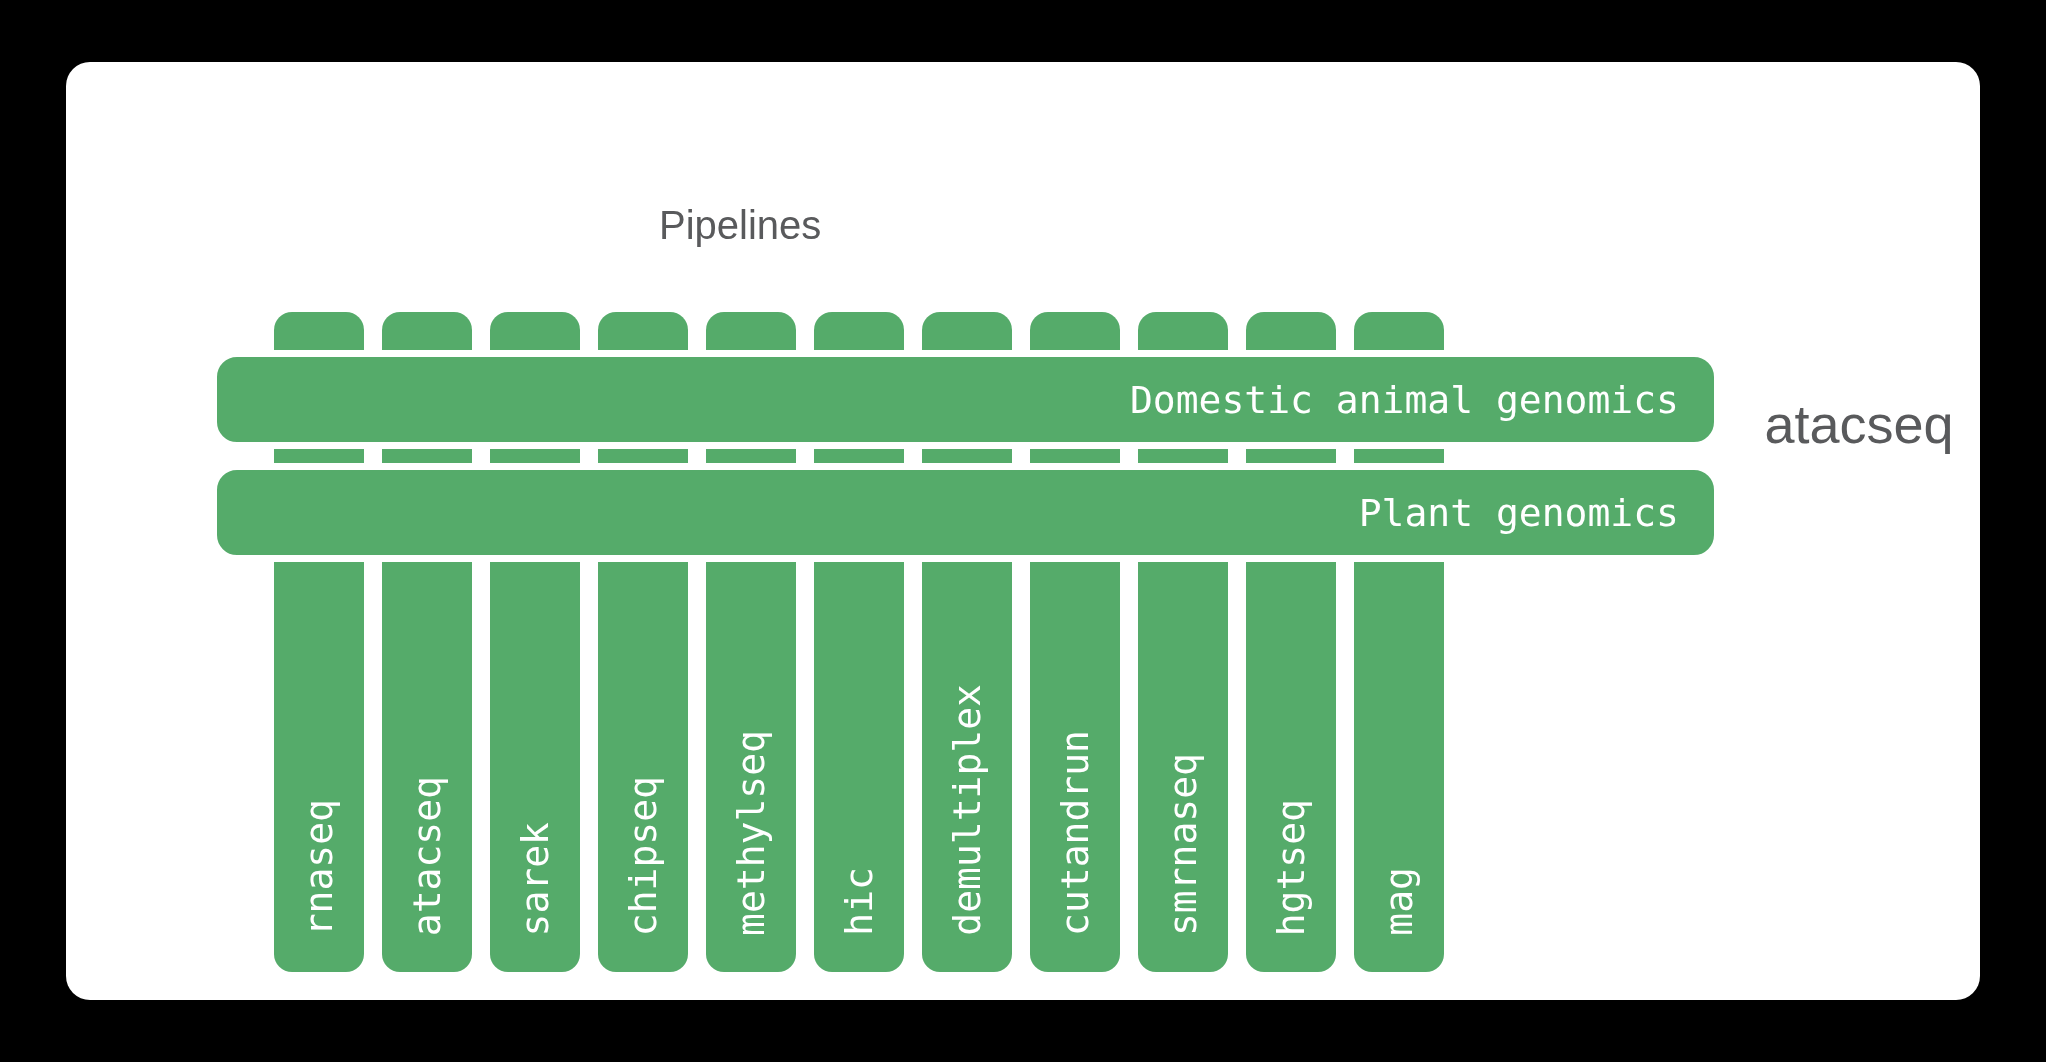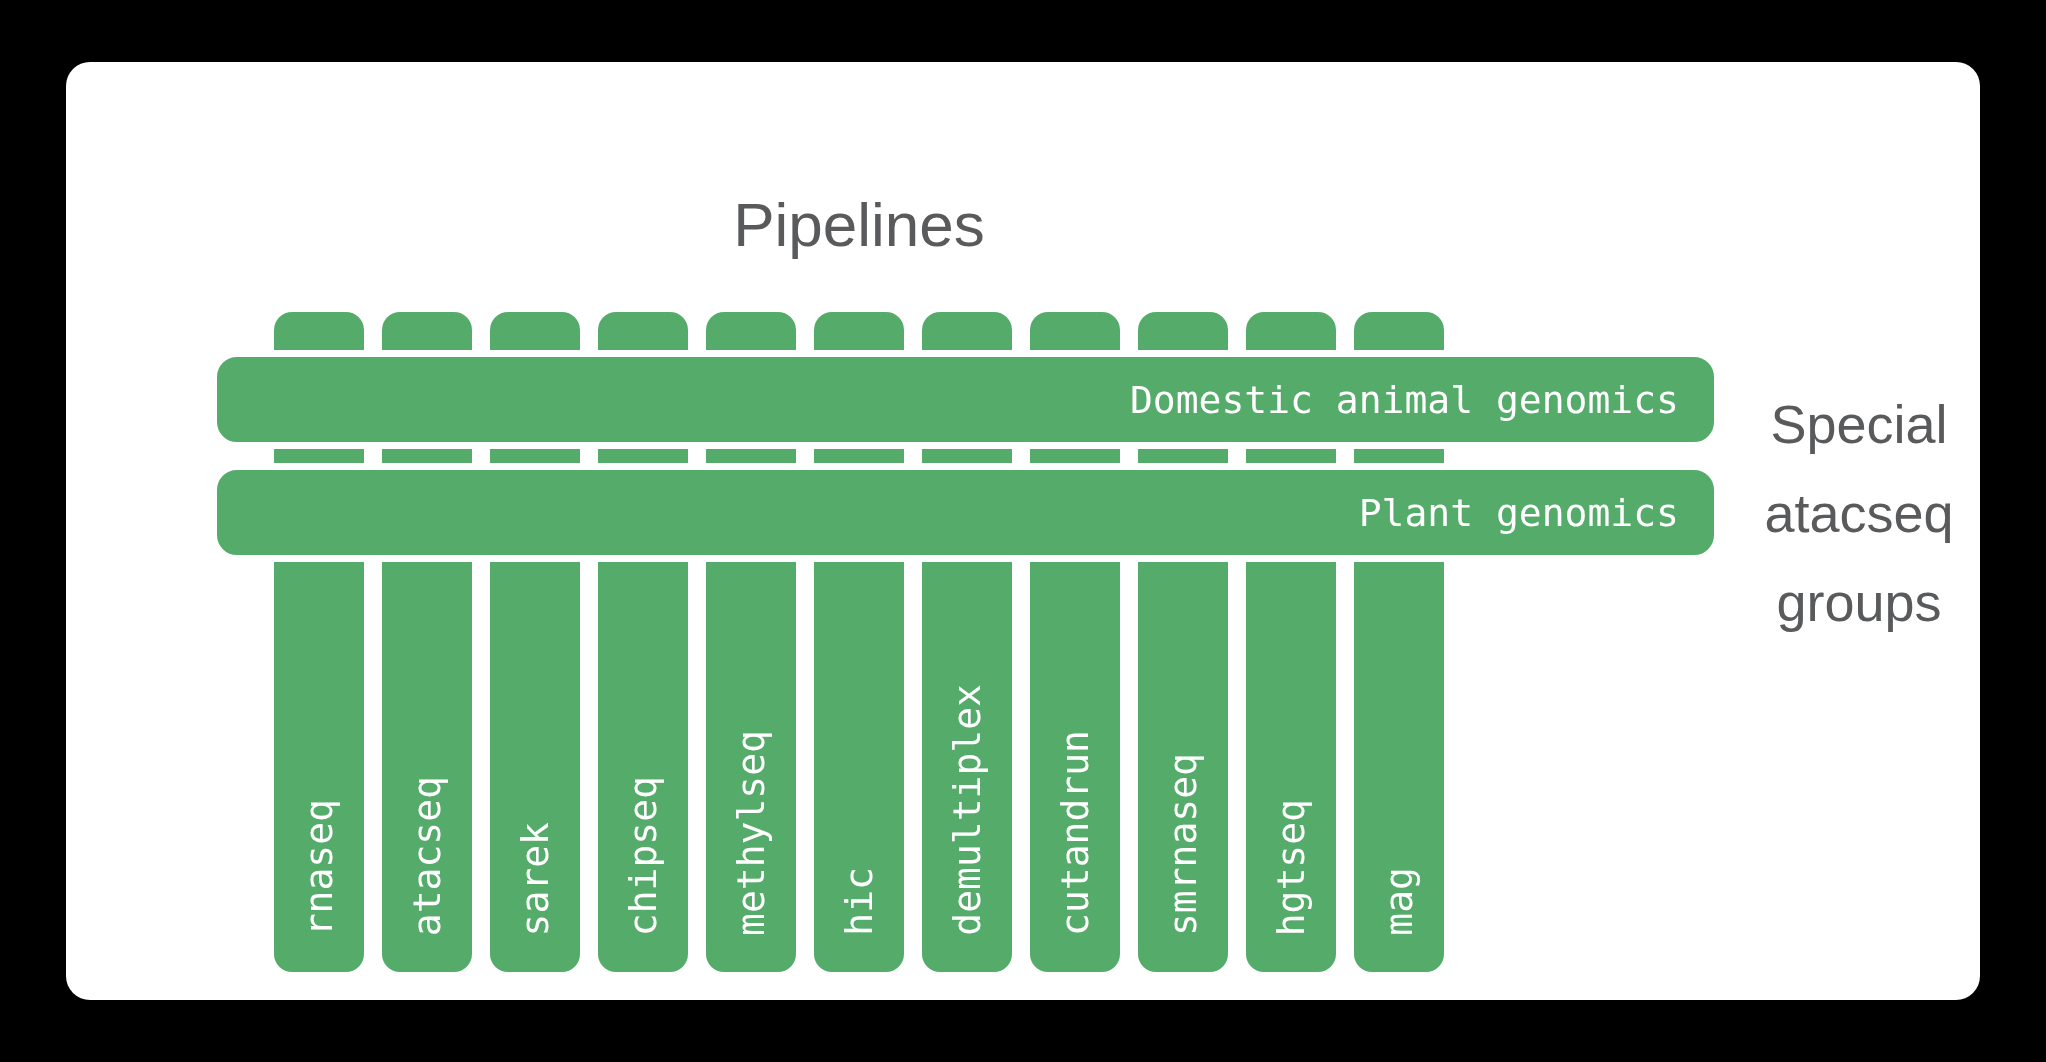--- a/index.html
+++ b/index.html
@@ -15,21 +15,21 @@
 
   .stage{position:absolute;left:0;top:0;width:2046px;height:1062px;background:var(--page-bg);}
 
   .card{
     position:absolute;left:66px;top:62px;width:1914px;height:938px;
     background:var(--card-bg);border-radius:24px;
   }
 
   .title{
     position:absolute;left:593px;top:128px;width:400px;
-    text-align:center;font-size:62px;line-height:70px;
+    text-align:left;font-size:40px;line-height:70px;
     color:var(--text-gray);font-weight:400;
   }
 
   
   .vbar{
     position:absolute;
     left:calc(208px + var(--i,0) * 108px);
     top:250px;width:90px;height:660px;
     background:var(--green);border-radius:18px;
     z-index:1;
@@ -108,19 +108,17 @@
       </div>
 
     <div class="hbar" style="--i: 0;">
         <span class="hlabel">Domestic animal genomics</span>
       </div>
       <div class="hbar" style="--i: 1;">
         <span class="hlabel">Plant genomics</span>
       </div>
 
     <div class="sig-title">
-      <div class="sig-line" style="--i: 0;">Special</div>
         <div class="sig-line" style="--i: 1;">atacseq</div>
-        <div class="sig-line" style="--i: 2;">groups</div>
     </div>
 
   </div>
 </div>
 
 </body></html>

